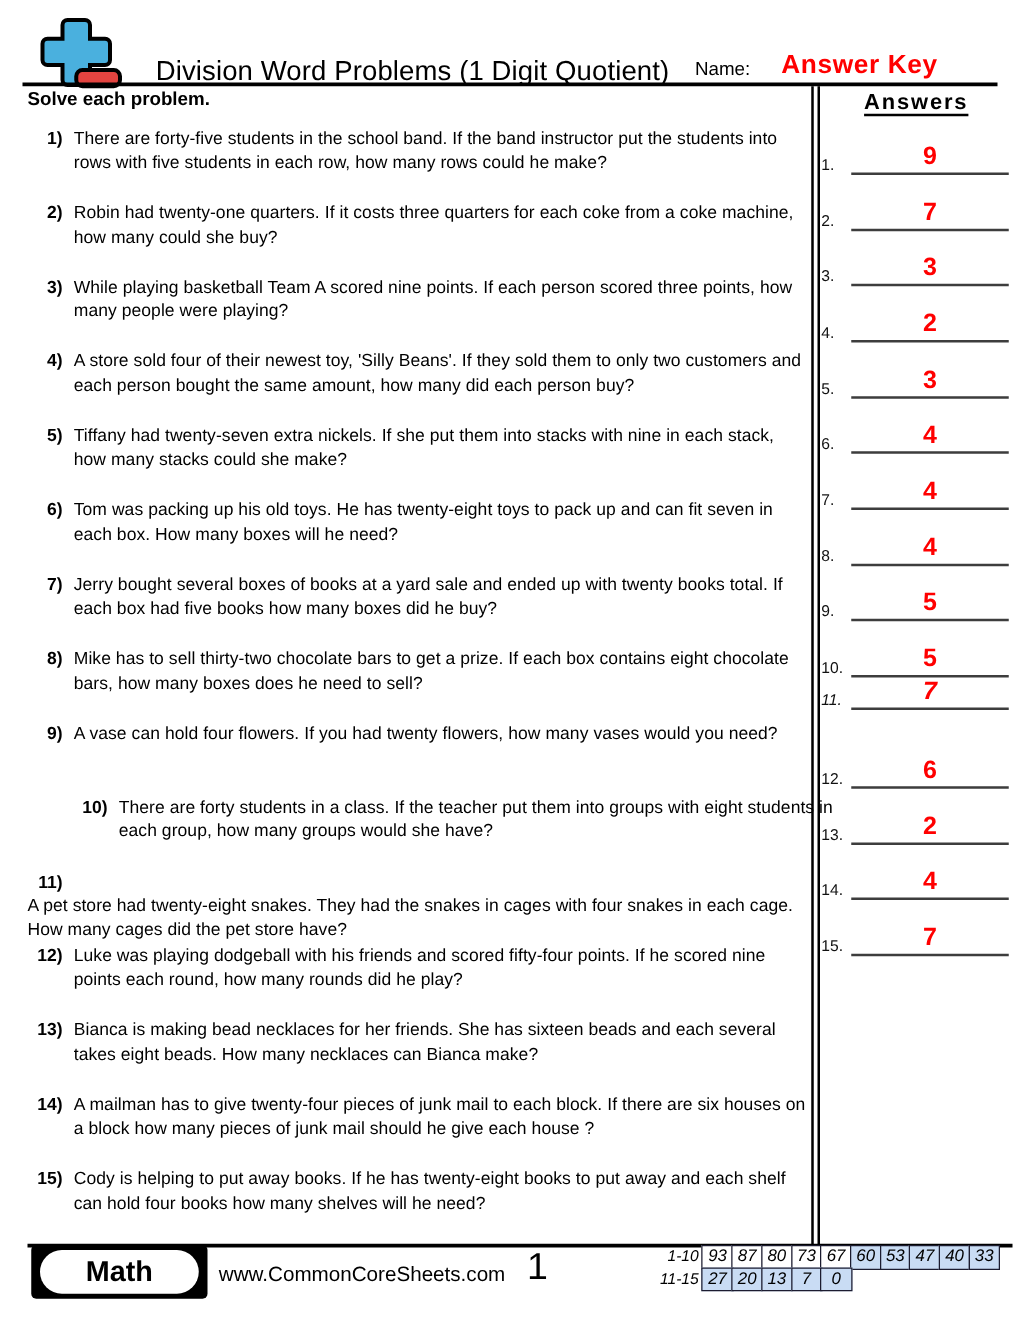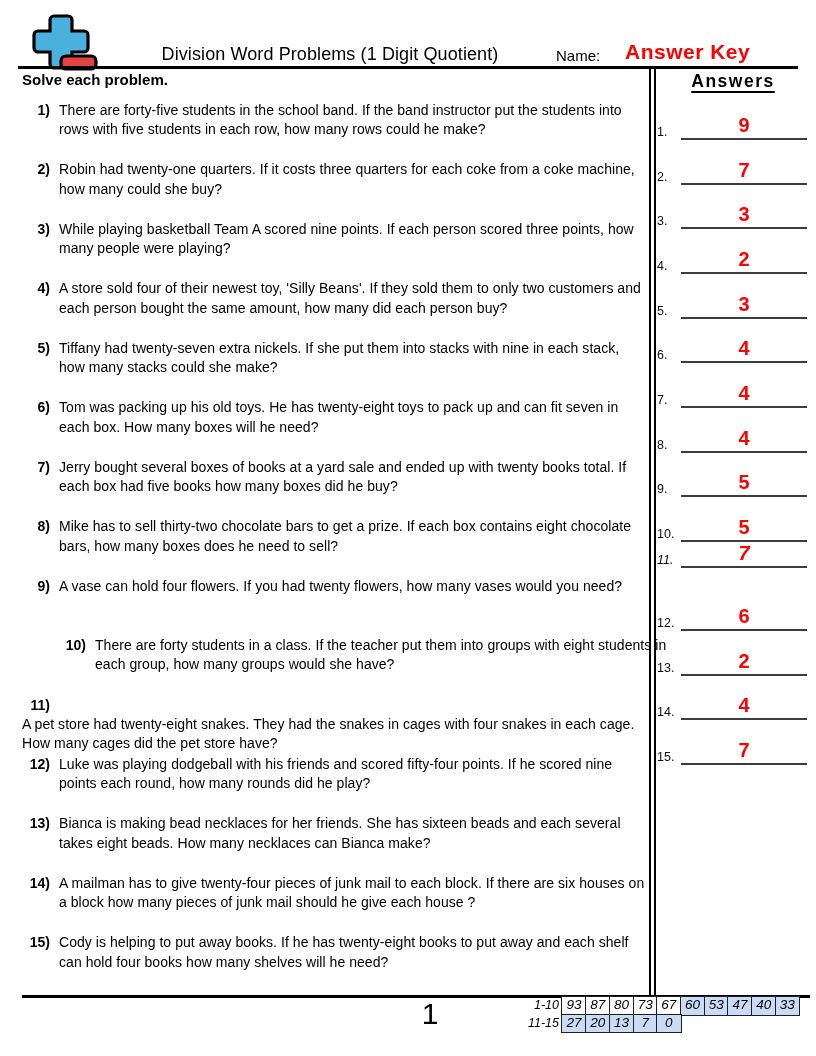--- a/index.html
+++ b/index.html
@@ -5,21 +5,21 @@
   html,body { margin:0; padding:0; background:#e8e8e8; }
   .page {
     position:relative; width:816px; height:1056px; margin:0 auto;
     background:#ffffff; overflow:hidden;
     font-family:"Liberation Sans", sans-serif; color:#000;
   }
   
   .logo { position:absolute; left:24px; top:12px; width:76px; height:60px; }
   .title {
     position:absolute; left:110px; top:44px; width:440px;
-    text-align:center; font-size:18px; font-weight:500; letter-spacing:0.1px;
+    text-align:center; font-size:22px; font-weight:500; letter-spacing:0.1px;
   }
   .name-label { position:absolute; left:556px; top:47px; font-size:15px; }
   .name-value {
     position:absolute; left:625px; top:40px;
     font-size:21px; font-weight:700; letter-spacing:0.5px;
   }
   .header-rule { position:absolute; left:18px; top:66px; width:780px; height:3px; background:#000; }
   .instructions { position:absolute; left:22px; top:71px; font-size:15px; font-weight:700; }
 
   
@@ -238,20 +238,24 @@
       </div>
       <div class="answer-row" style="top: 723.1px;">
         <span class="ans-num">15.</span>
         <div class="ans-line">
           <span class="ans-val" style="color: rgb(255, 0, 0);">7</span>
         </div>
       </div>
     </div>
 
   <div class="footer-rule"></div>
+  <div class="brand-box">
+    <div class="brand-pill">Math</div>
+  </div>
+  <div class="website">www.CommonCoreSheets.com</div>
   <div class="page-num">1</div>
   <div id="score-table" class="score-table">
       <div class="score-row">
         <div class="score-label">1-10</div>
         <div class="score-cell">93</div>
         <div class="score-cell">87</div>
         <div class="score-cell">80</div>
         <div class="score-cell">73</div>
         <div class="score-cell">67</div>
         <div class="score-cell hl">60</div>

